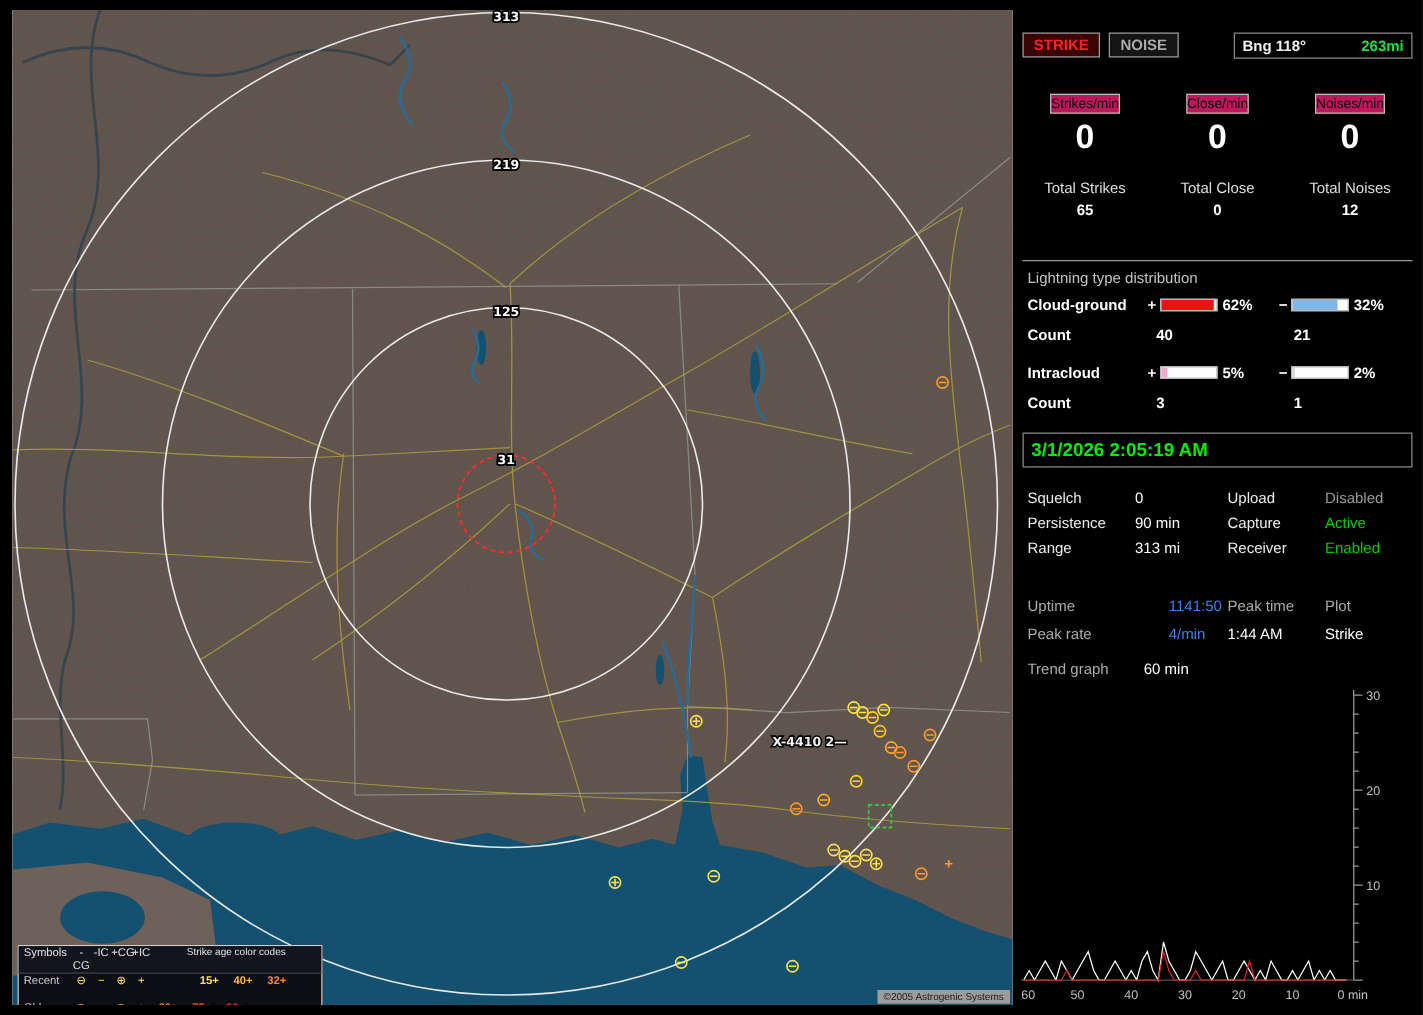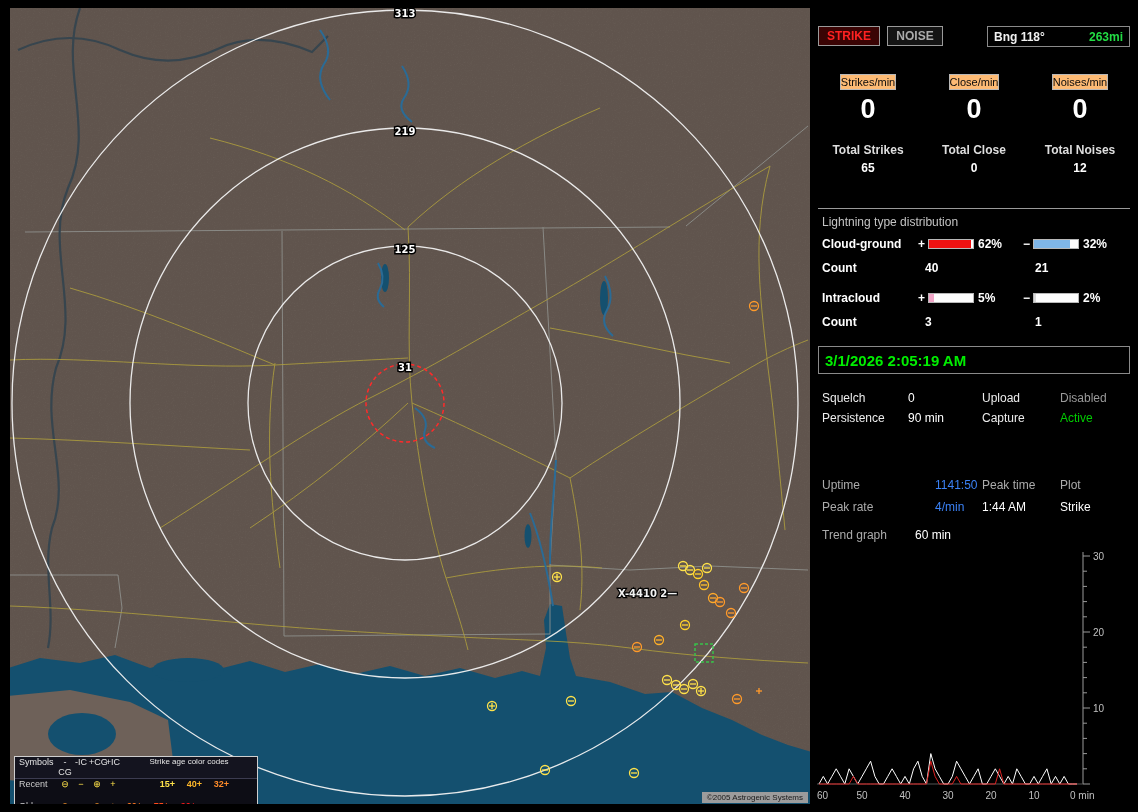--- a/index.html
+++ b/index.html
@@ -27,25 +27,25 @@
   .panel { position:absolute; left:815px; top:20px; width:318px; height:796px; color:#e8e8e8; font-size:12px; }
   .btn-row { position:absolute; top:6px; left:3px; width:312px; height:22px; }
   .btn { display:inline-block; font-weight:bold; font-size:12px; padding:2px 8px; border:1px solid #9a9a9a; cursor:pointer; }
   .btn-strike { background:#3a0404; color:#ff2222; }
   .btn-noise { background:#141414; color:#ababab; margin-left:4px; }
   .bng-box { position:absolute; right:0; top:0; width:143px; height:21px; border:1px solid #8a8a8a; background:#000; display:flex; justify-content:space-between; align-items:center; padding:0 6px; font-weight:bold; }
   .bng-label { color:#f0f0f0; }
   .bng-dist { color:#22dd44; }
 
   .counters { position:absolute; top:55px; left:0; width:318px; display:grid; grid-template-columns:1fr 1fr 1fr; justify-items:center; }
-  .chip { background:#fdba74; color:#0a0a0a; font-size:11px; padding:1px 0; border:1px solid #b8b8b8; }
+  .chip { background:#be185d; color:#0a0a0a; font-size:11px; padding:1px 0; border:1px solid #b8b8b8; }
   .big-zero { font-size:27px; font-weight:bold; color:#fff; margin-top:5px; }
 
   .totals { position:absolute; top:123px; left:0; width:318px; display:grid; grid-template-columns:1fr 1fr 1fr; justify-items:center; }
-  .total-label { color:#dedede; font-size:12px;font-weight:bold; }
+  .total-label { color:#dedede; font-size:12px; }
   .total-value { color:#fff; font-weight:bold; margin-top:4px; }
 
   .divider { position:absolute; top:188px; left:3px; width:312px; border-top:1px solid #9a9a9a; }
   .dist-title { position:absolute; top:195px; left:7px; color:#c4c4c4; }
 
   .dist-row { position:absolute; left:7px; display:flex; align-items:center; height:14px; }
   .dist-label { width:93px; font-weight:bold; color:#fff; }
   .dist-sign { width:13px; text-align:center; color:#fff; font-weight:bold; }
   .bar { width:46px; height:10px; border:1px solid #b8b8b8; background:#fdfdfd; overflow:hidden; }
   .bar-fill { display:block; height:100%; }
@@ -402,20 +402,26 @@
         <span class="st-l1">Squelch</span>
         <span class="st-v1">0</span>
         <span class="st-l2">Upload</span>
         <span class="st-v2" style="color: rgb(154, 154, 154);">Disabled</span>
       </div>
       <div class="status-row">
         <span class="st-l1">Persistence</span>
         <span class="st-v1">90 min</span>
         <span class="st-l2">Capture</span>
         <span class="st-v2" style="color: rgb(0, 204, 0);">Active</span>
+      </div>
+      <div class="status-row">
+        <span class="st-l1">Range</span>
+        <span class="st-v1">313 mi</span>
+        <span class="st-l2">Receiver</span>
+        <span class="st-v2" style="color: rgb(0, 204, 0);">Enabled</span>
       </div>
     </div>
 
     <div class="uptime-grid">
       <div class="up-row">
         <span class="up-c1">Uptime</span>
         <span class="up-c2">1141:50</span>
         <span class="up-c3 gray">Peak time</span>
         <span class="up-c4 gray">Plot</span>
       </div>

